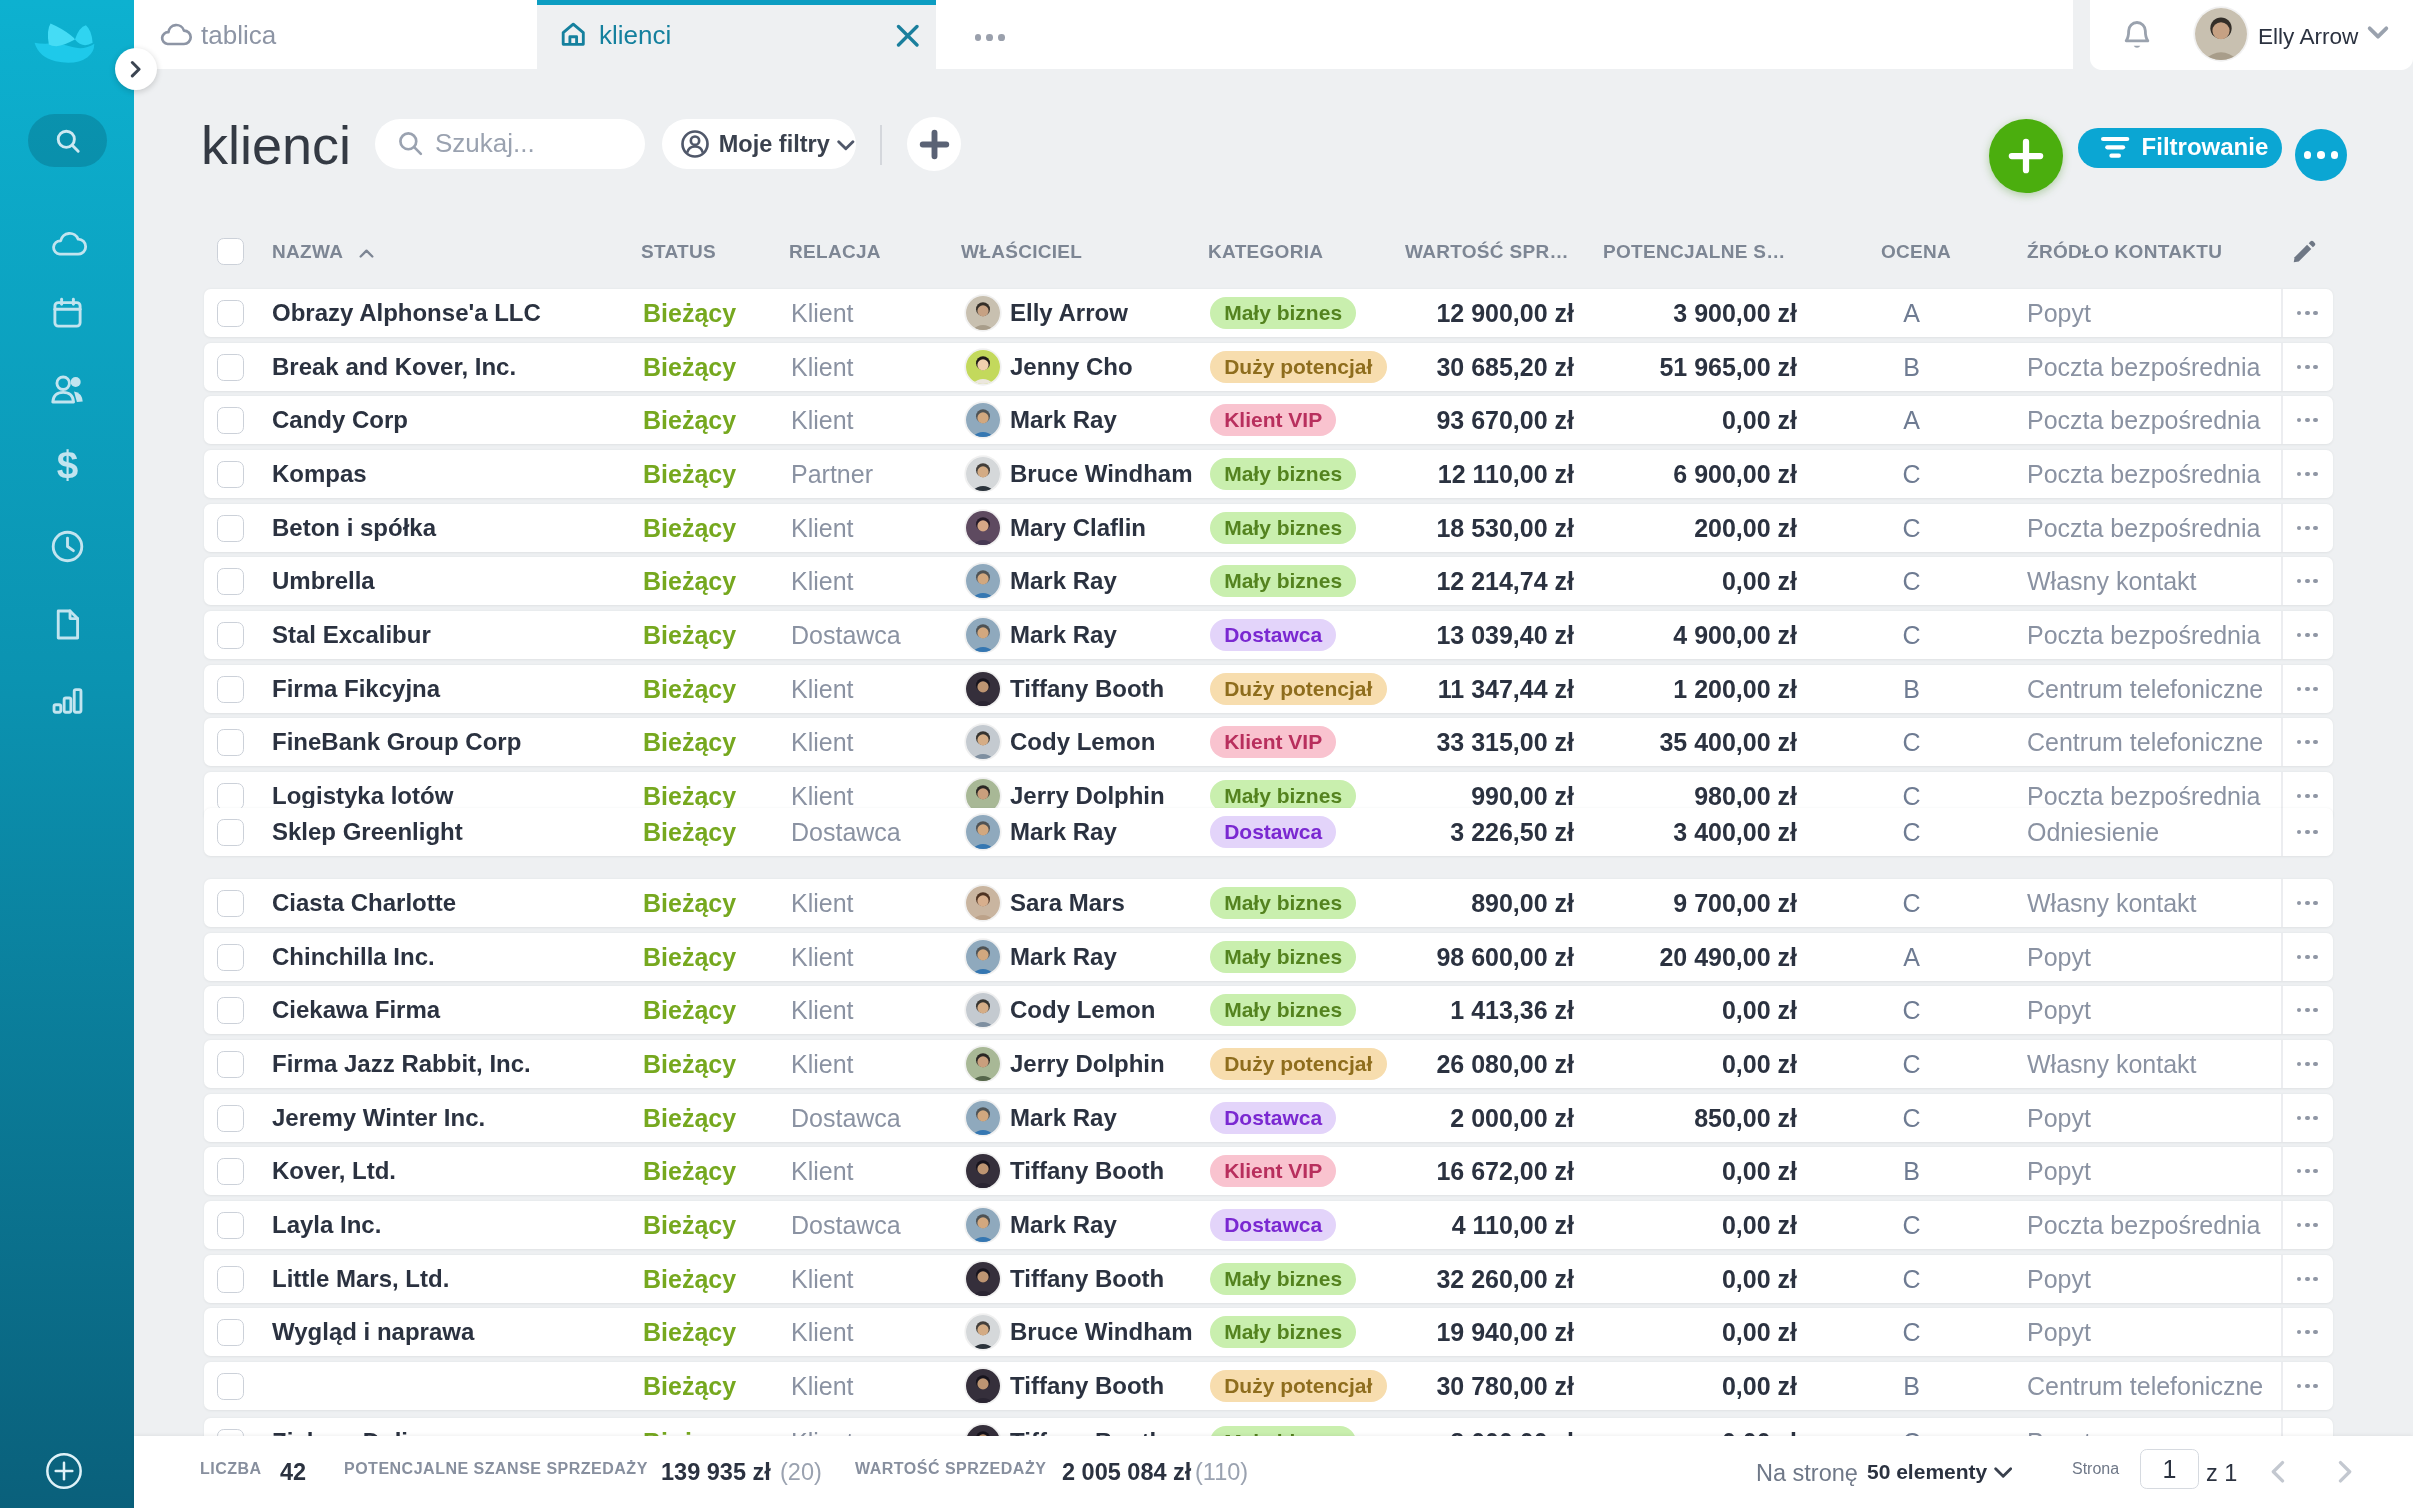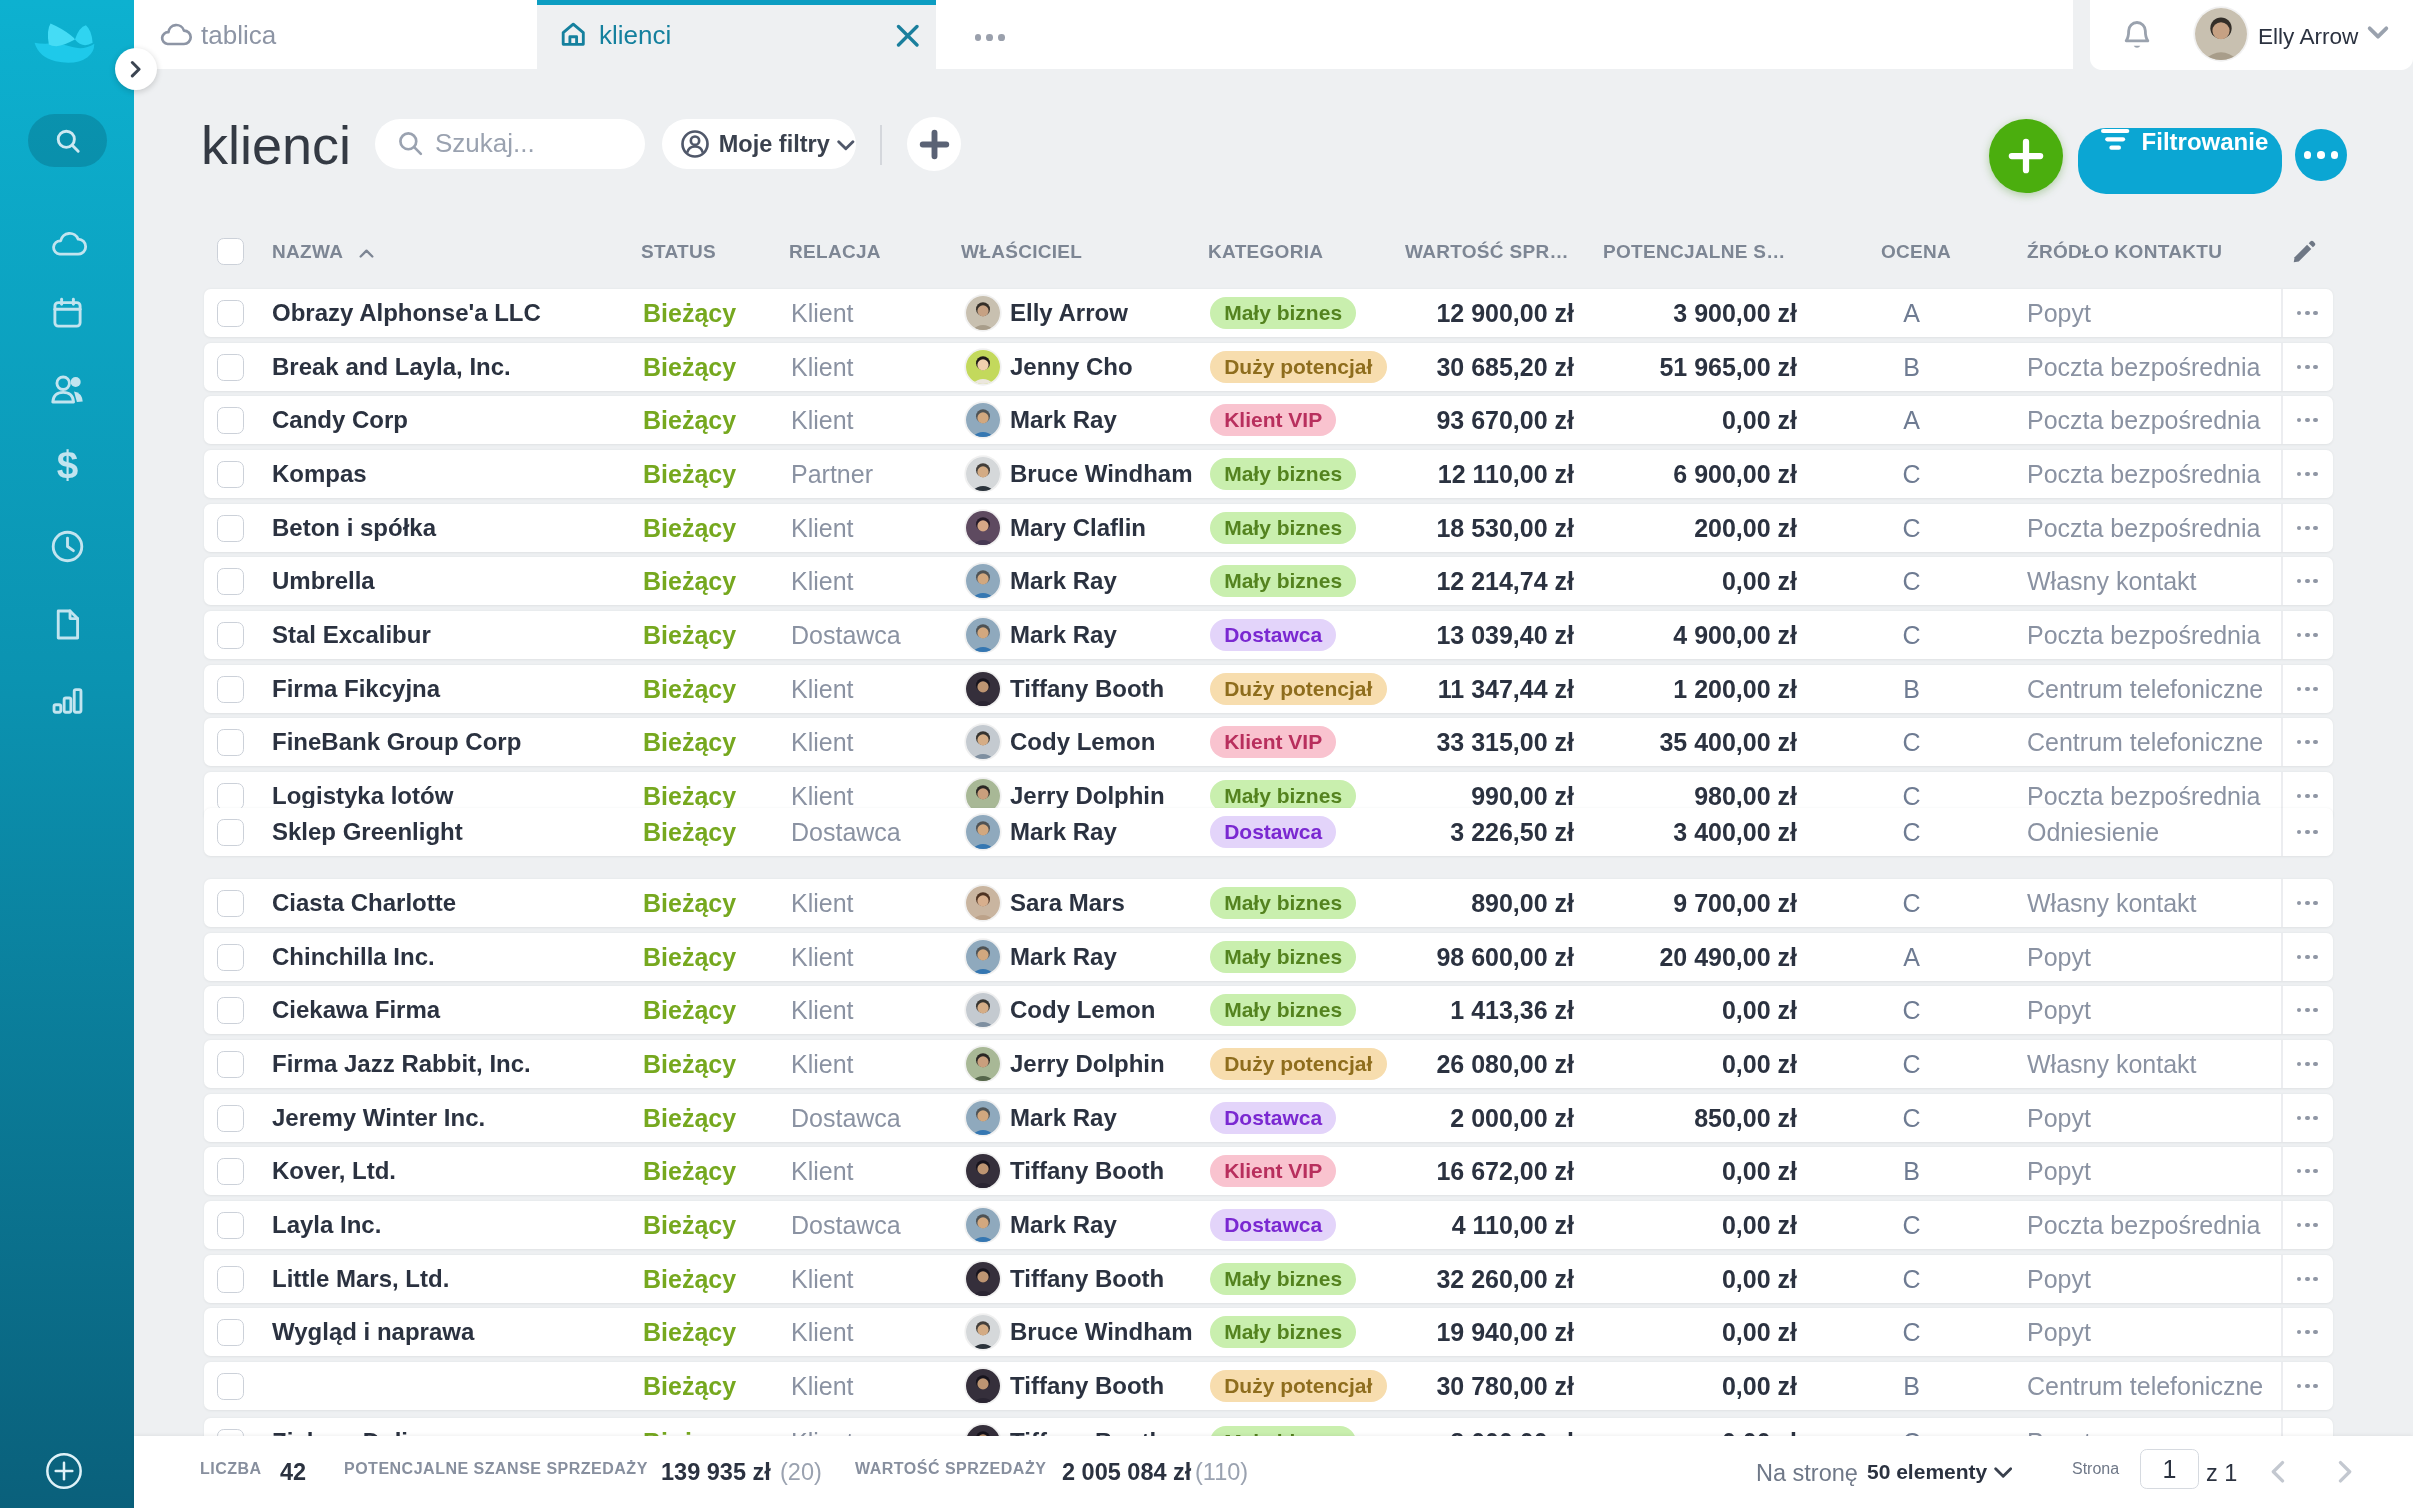--- a/index.html
+++ b/index.html
@@ -146,21 +146,21 @@
 <div class="abs pill" style="left:907px;top:117px;width:54px;height:54px;border-radius:50%;justify-content:center;z-index:2">
     <svg width="37" height="37" viewBox="0 0 44 44" fill="none">
       <path d="M22 8 v28 M8 22 h28" stroke="#5a6275" stroke-width="7" stroke-linecap="round"></path>
     </svg>
   </div>
 <div class="abs" style="left:1989px;top:119px;width:74px;height:74px;border-radius:50%;background:#4bae0e;box-shadow:0 2.5px 8.4px rgba(60,140,20,.35);display:flex;align-items:center;justify-content:center;z-index:2">
     <svg width="40" height="40" viewBox="0 0 48 48" fill="none">
       <path d="M24 7 v34 M7 24 h34" stroke="#fff" stroke-width="7.5" stroke-linecap="round"></path>
     </svg>
   </div>
-<div class="abs" style="left:2078px;top:128px;width:204px;height:66px;border-radius:28px;background:#0ba6d3;display:flex;align-items:flex-start;z-index:2;white-space:nowrap">
+<div class="abs" style="left:2078px;top:128px;width:204px;height:40px;border-radius:28px;background:#0ba6d3;display:flex;align-items:center;z-index:2;white-space:nowrap">
     <div style="margin-left:22.6px;height:23.5px"><svg width="30" height="23.5" viewBox="0 0 36 28" fill="none">
         <rect x="0" y="1" width="34" height="5" rx="2.5" fill="#fff"></rect>
         <rect x="5" y="11" width="24" height="5" rx="2.5" fill="#fff"></rect>
         <rect x="10" y="21" width="14" height="5" rx="2.5" fill="#fff"></rect>
       </svg></div>
     <div style="font-size:24px;font-weight:bold;color:#fff;margin-left:11px;padding-bottom:1.7px">Filtrowanie</div>
   </div>
 <div class="abs" style="left:2295px;top:129px;width:52px;height:52px;border-radius:50%;background:#0ba6d3;display:flex;align-items:center;justify-content:center;z-index:2">
     <span style="display:inline-block;width:7.5px;height:7.5px;border-radius:50%;background:#fff;margin:0 2.9px"></span>
     <span style="display:inline-block;width:7.5px;height:7.5px;border-radius:50%;background:#fff;margin:0 2.9px"></span>
@@ -210,21 +210,21 @@
     <div class="cell rdots" style="left:2091px">
       <span></span>
       <span></span>
       <span></span>
     </div>
   </div>
 <div class="abs row" style="top:343px">
     <div class="cell" style="left:12.6px">
       <div class="cbx"></div>
     </div>
-    <div class="cell name" style="left:68px">Break and Layla, Inc.</div>
+    <div class="cell name" style="left:68px">Break and Kover, Inc.</div>
     <div class="cell status" style="left:439px">Bieżący</div>
     <div class="cell gray" style="left:587px">Klient</div>
     <div class="cell" style="left:762px">
       <div class="av" style="width:34px;height:34px"><svg width="34" height="34" viewBox="0 0 40 40">
           <rect width="40" height="40" fill="#c3d95c"></rect>
           <circle cx="20" cy="15.5" r="8.2" fill="#1f1b19"></circle>
           <circle cx="20" cy="17.5" r="6.6" fill="#f0cfae"></circle>
           <path d="M5 42 Q20 26 35 42 Z" fill="#ece7de"></path>
         </svg></div>
     </div>

